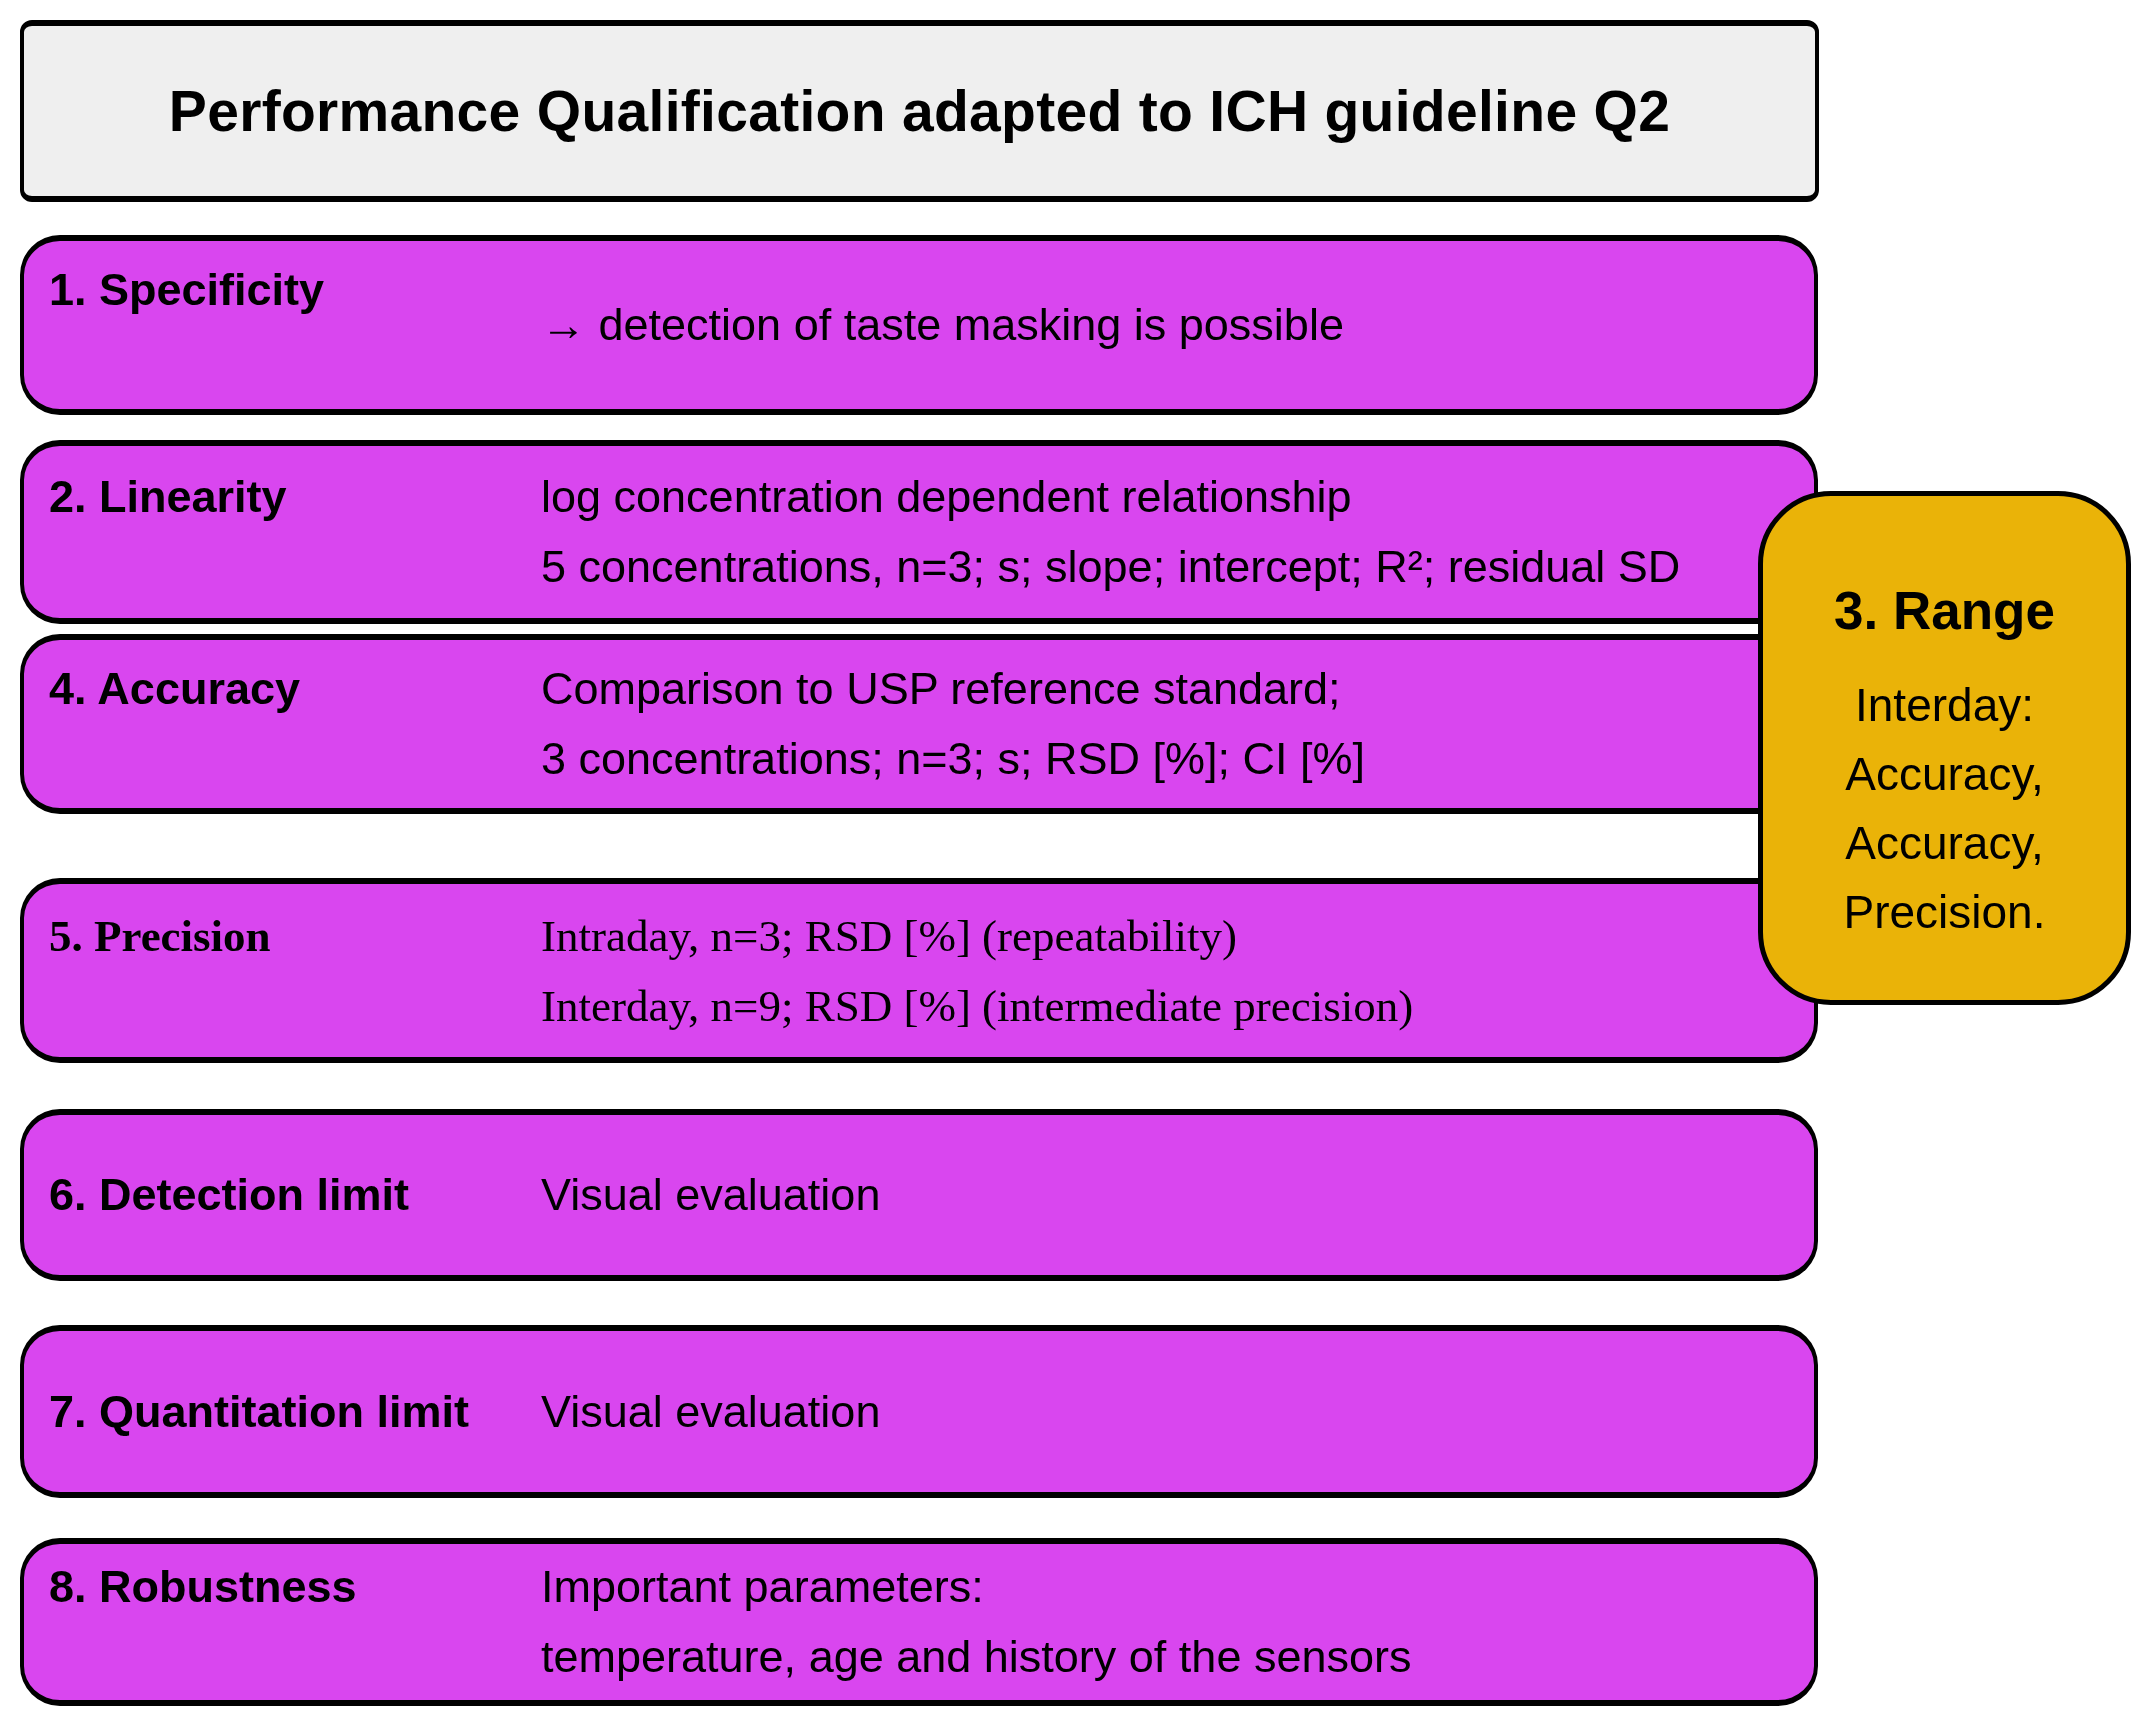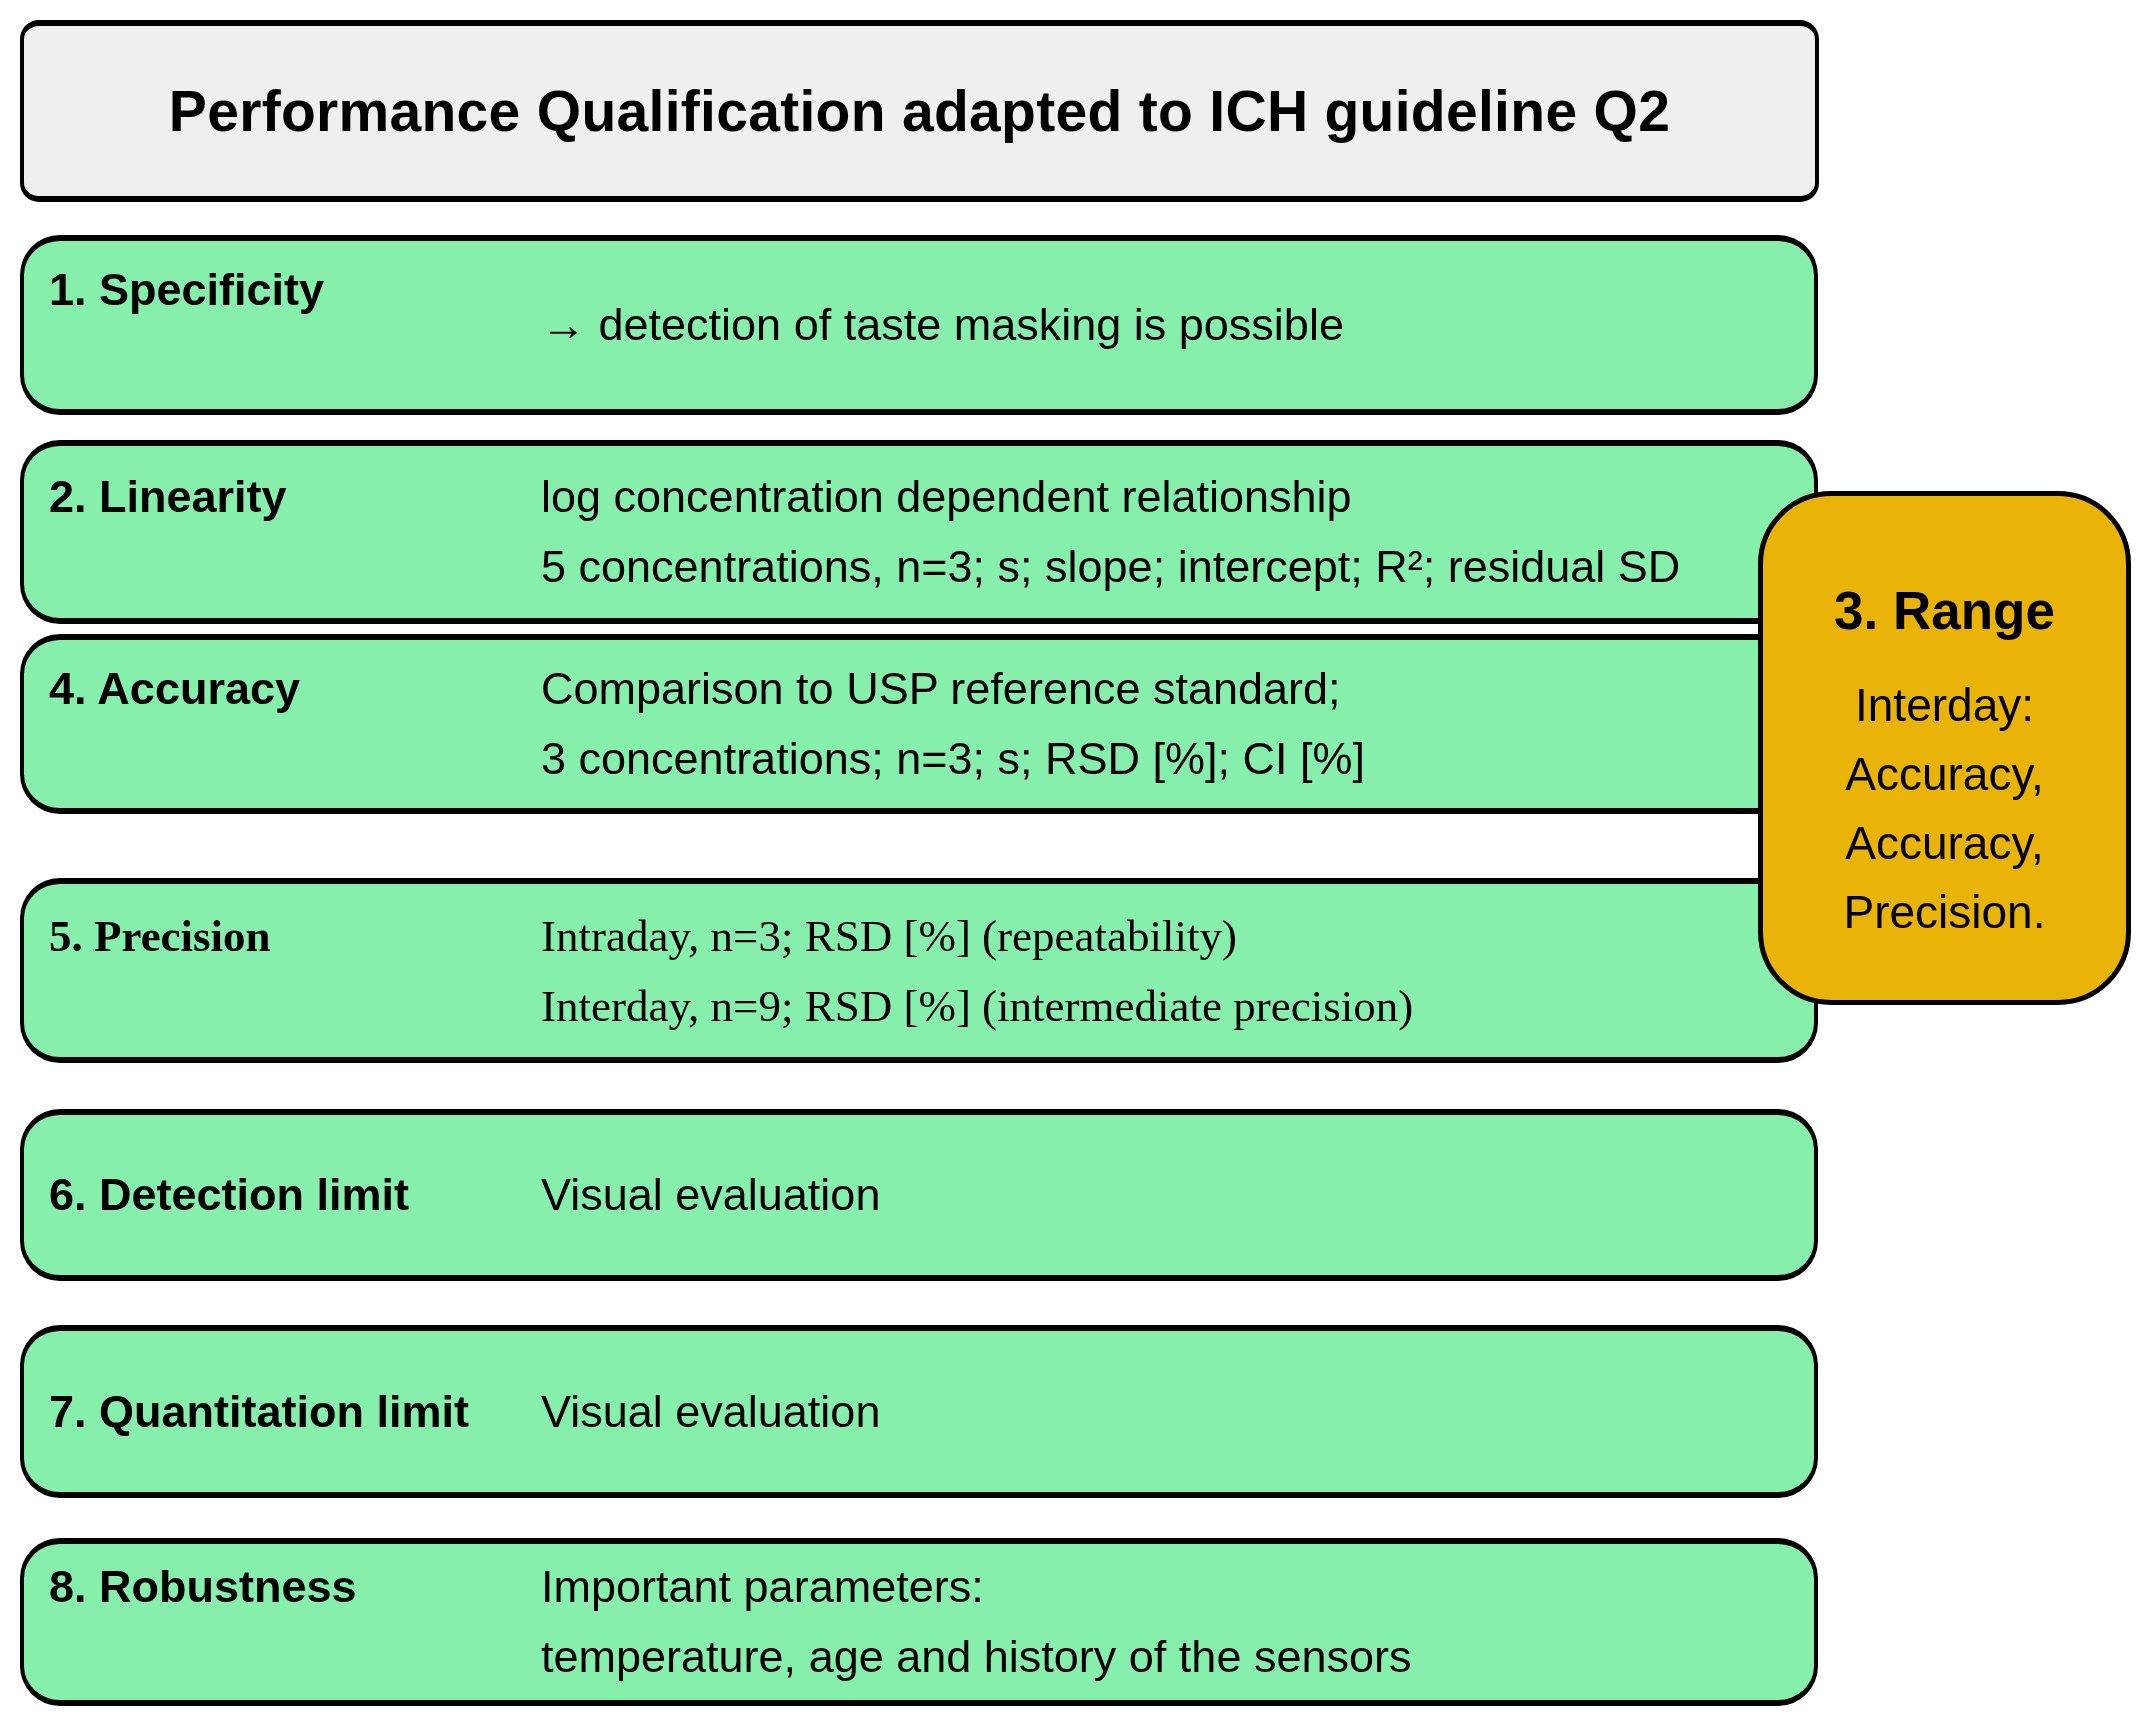--- a/index.html
+++ b/index.html
@@ -20,38 +20,38 @@
   .title-box {
     position: absolute;
     left: 20px;
     top: 20px;
     width: 1791px;
     height: 170px;
     background: #efefef;
     border: 6.6px solid #000000;
     border-left-width: 4.6px;
     border-right-width: 4.6px;
-    border-radius: 19px;
+    border-radius: 12px;
     display: flex;
     align-items: center;
     justify-content: center;
   }
   .title-box .title-text {
     font-size: 57px;
     font-weight: bold;
     letter-spacing: 0.3px;
     white-space: nowrap;
   }
 
   
   .box {
     position: absolute;
     left: 20px;
     width: 1790px;
-    background: #86efac;
+    background: #d946ef;
     border: 6px solid #000000;
     border-left-width: 4px;
     border-right-width: 4px;
     border-radius: 40px;
     z-index: 1;
   }
   .box .label {
     position: absolute;
     left: 25px;
     top: 50%;

